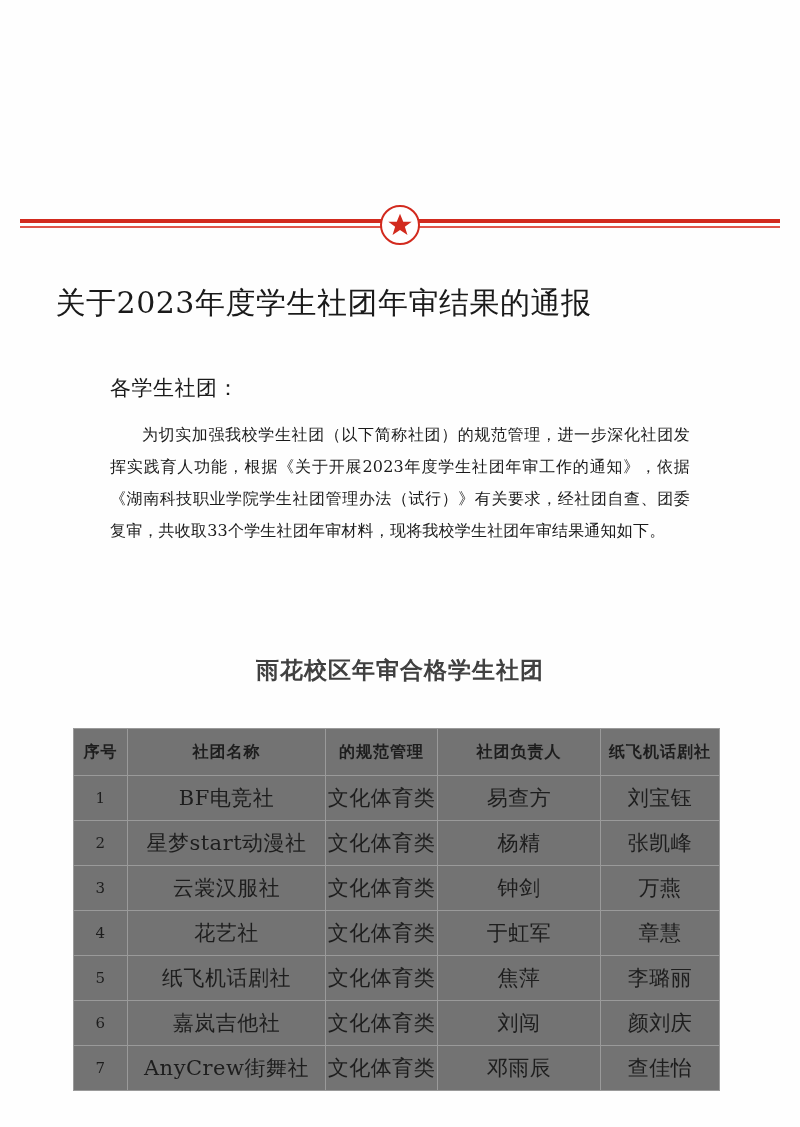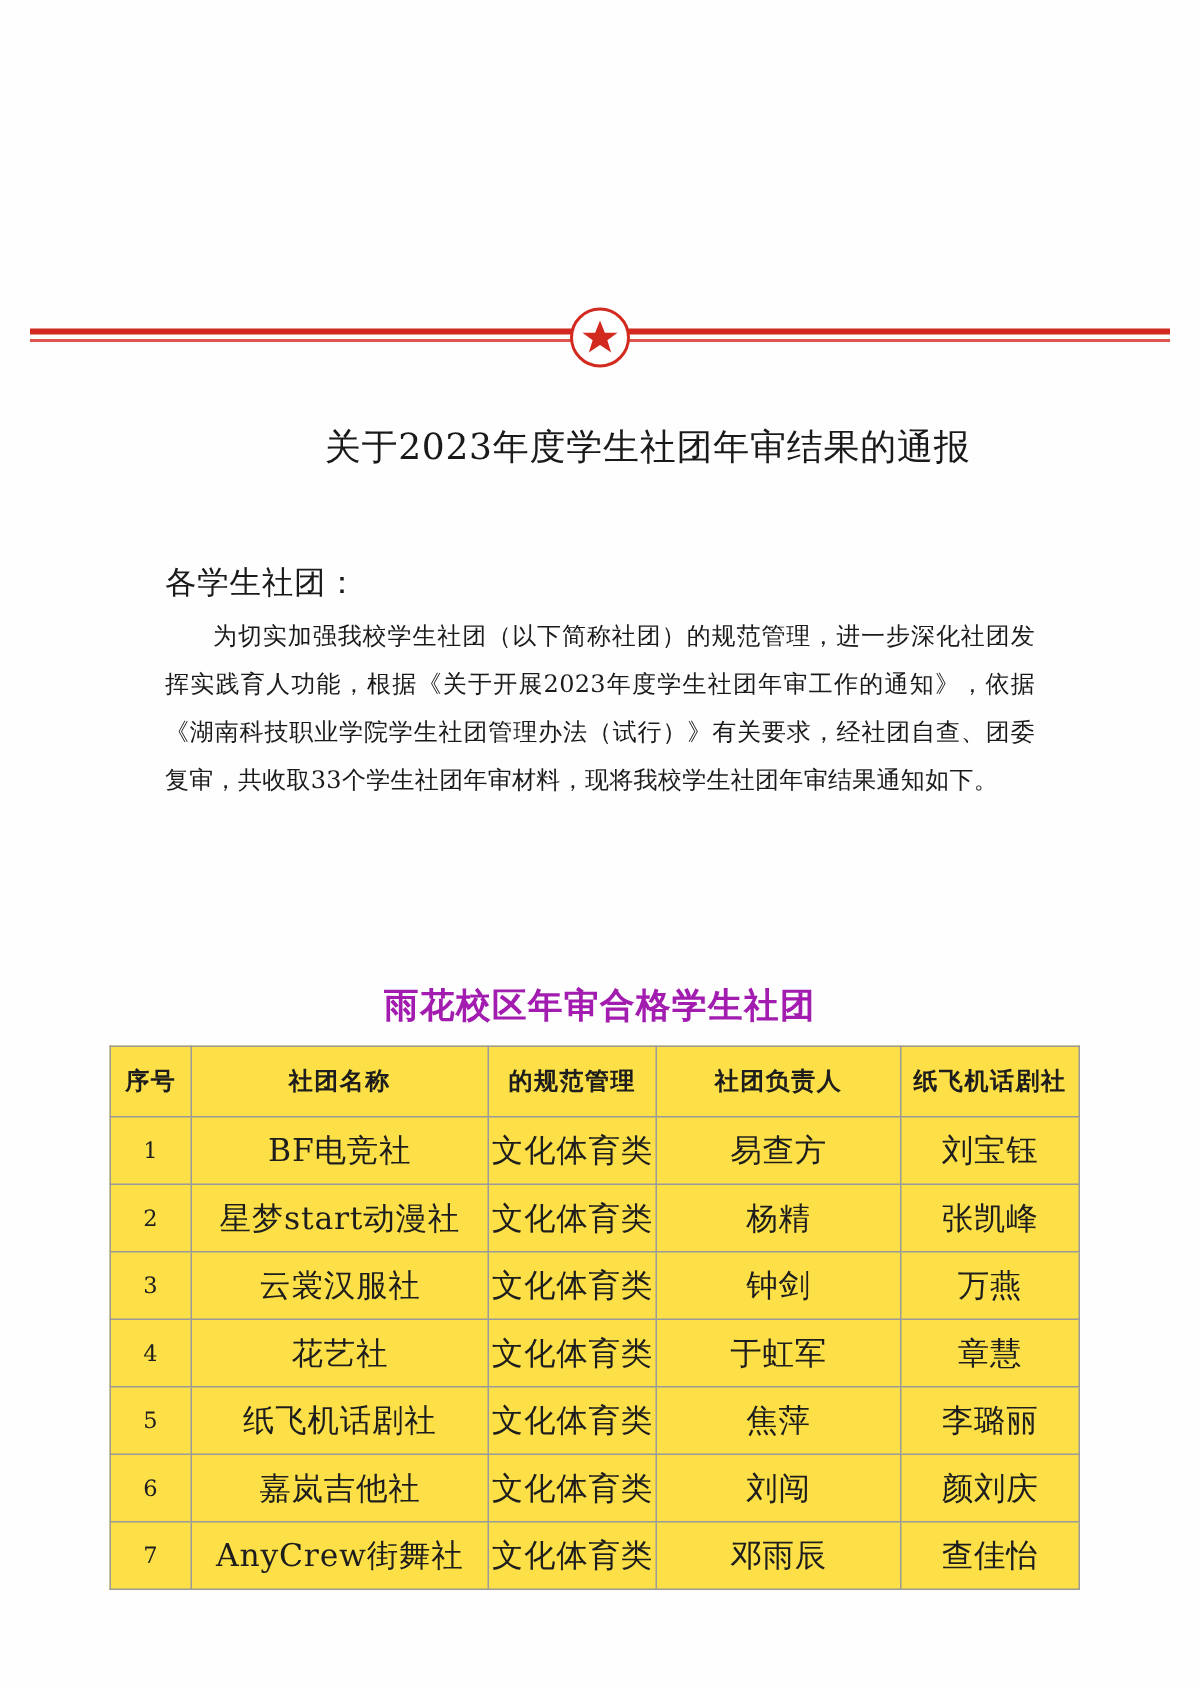--- a/index.html
+++ b/index.html
@@ -94,77 +94,78 @@
     height: 26px;
     color: #d22a1e;
   }
 
   
   .doc-title {
     position: absolute;
     top: 283px;
     left: 0;
     width: 647px;
-    text-align: right;
-    font-size: 24px;
+    text-align: center;
+    font-size: 30px;
     line-height: 1.3;
     color: #1a1a1a;
     font-family: "DejaVu Serif", "Liberation Serif", serif;
     letter-spacing: 0.5px;
   }
 
   
   .body-block {
     position: absolute;
     top: 372px;
     left: 110px;
     width: 580px;
   }
   .salutation {
     font-size: 21px;
     line-height: 1.55;
     color: #1a1a1a;
     letter-spacing: 0.5px;
-    margin-bottom: 3px;
+    margin-bottom: 14px;
   }
   .paragraph {
     font-size: 16px;
     line-height: 2.0;
     color: #1a1a1a;
     text-align: justify;
     text-justify: inter-ideograph;
     text-indent: 2em;
     letter-spacing: 0.2px;
   }
 
   
   .table-heading {
     position: absolute;
     top: 655px;
     left: 0;
     width: 800px;
     text-align: center;
     font-size: 23px;
     font-weight: bold;
-    color: #a21caf;
+    color: #404040;
     letter-spacing: 1px;
     font-family: "DejaVu Serif", "Liberation Serif", serif;
   }
 
   .table-wrap {
     position: absolute;
     top: 697px;
     left: 73px;
     width: 646px;
   }
   table.club-table {
     border-collapse: collapse;
     width: 646px;
     table-layout: fixed;
-    background: #fde047;
+    background: #737373;
+    margin-top: 31px;
   }
   table.club-table th,
   table.club-table td {
     border: 1px solid #9a9a9a;
     text-align: center;
     vertical-align: middle;
     color: #1d1d1d;
     font-family: "DejaVu Serif", "Liberation Serif", serif;
   }
   table.club-table th {

